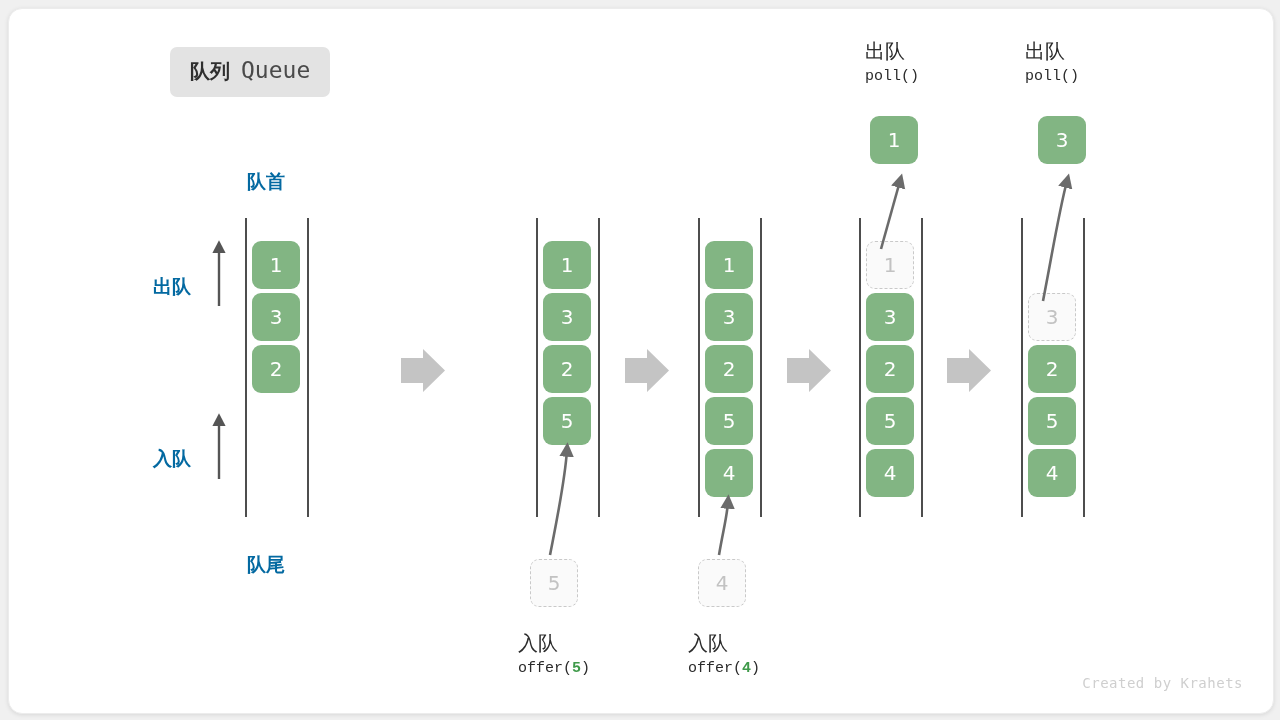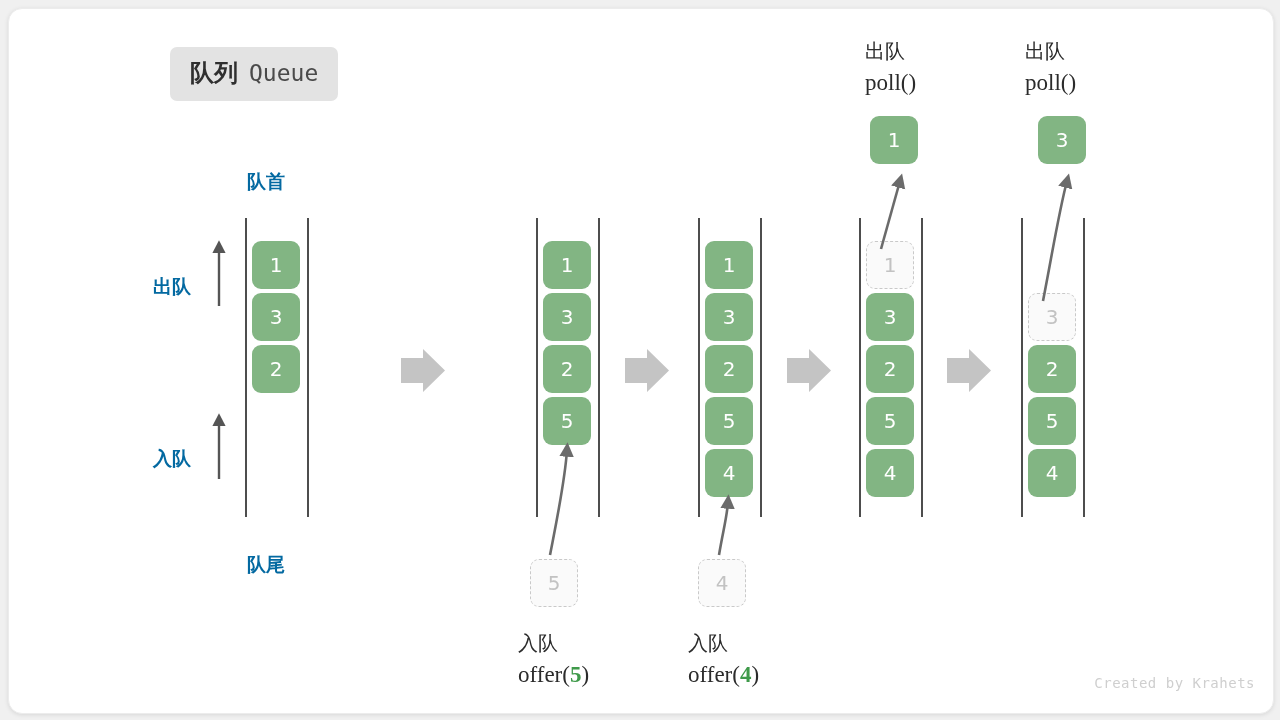--- a/index.html
+++ b/index.html
@@ -23,21 +23,21 @@
   
   #title-badge{
     left:161px;top:38px;
     padding:10px 20px 12px 20px;
     background:#e3e3e3;
     border-radius:7px;
     display:flex;align-items:baseline;gap:11px;
     white-space:nowrap;
   }
   #title-badge .cn{
-    font-size:24px;font-weight:bold;color:#2f2f2f;
+    font-size:20px;font-weight:bold;color:#2f2f2f;
     font-family:"DejaVu Sans","Liberation Sans",sans-serif;
   }
   #title-badge .en{
     font-size:23px;color:#4a4a4a;
     font-family:"DejaVu Sans Mono","Liberation Mono",monospace;
   }
 
   
   .cnlabel{
     font-family:"DejaVu Sans","Liberation Sans",sans-serif;
@@ -48,22 +48,22 @@
     white-space:nowrap;text-align:left;
     line-height:1.45;
   }
   .oplabel .cn{
     display:block;
     font-family:"DejaVu Sans","Liberation Sans",sans-serif;
     font-size:20px;color:#2b2b2b;
   }
   .oplabel .code{
     display:block;
-    font-family:Liberation Serif, serif;
-    font-size:23px;color:#2b2b2b;
+    font-family:Liberation Mono, monospace;
+    font-size:15px;color:#2b2b2b;
   }
   .oplabel .code .num{color:#3f9a4a;font-weight:bold;}
 
   
   .rail{width:1.6px;background:#4d4d4d;}
 
   
   .cell{
     width:48px;height:48px;border-radius:9px;
     display:flex;align-items:center;justify-content:center;
@@ -72,21 +72,21 @@
     box-sizing:border-box;
   }
   .cell.filled{background:#82b583;color:#ffffff;}
   .cell.ghost{
     background:#fafafa;color:#c2c2c2;
     border:1.6px dashed #c9c9c9;
   }
 
   
   #watermark{
-    right:18px;bottom:22px;
+    right:30px;bottom:22px;
     font-family:"DejaVu Sans Mono","Liberation Mono",monospace;
     font-size:14px;color:#cfcfcf;letter-spacing:.5px;margin-left:40px;
   }
 
   svg.overlay{position:absolute;left:0;top:0;width:1264px;height:704px;pointer-events:none;}
 </style>
 </head>
 <body>
 
 <div id="card">

